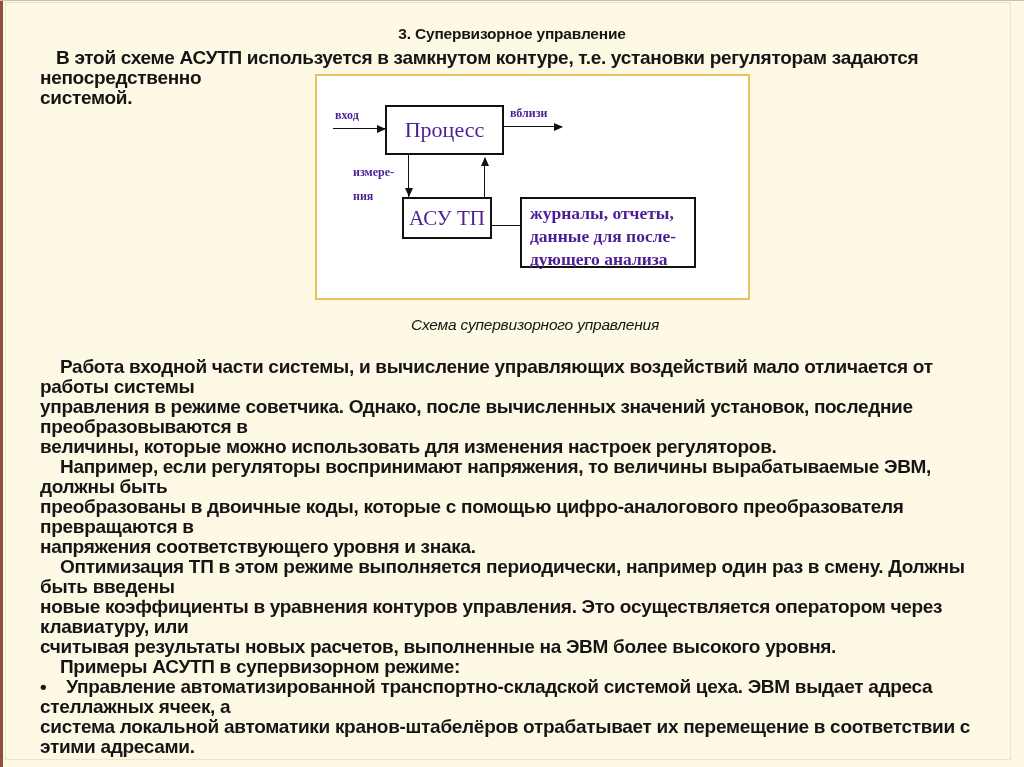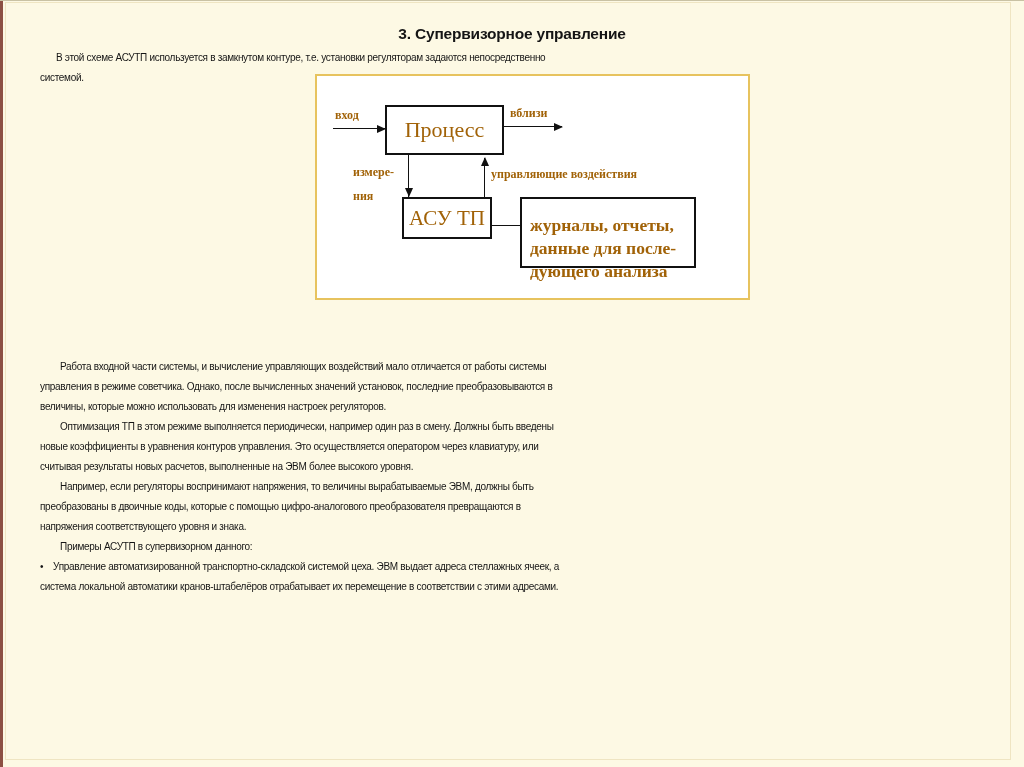--- a/index.html
+++ b/index.html
@@ -8,34 +8,34 @@
          font-family:"Liberation Sans",sans-serif;color:#151515;}
   
   .edge-left{position:absolute;left:0;top:0;width:3px;height:767px;background:#8d5043;}
   .edge-top{position:absolute;left:0;top:0;width:1024px;height:1px;background:#c9c2a4;}
   .inner-frame{position:absolute;left:5px;top:2px;right:13px;bottom:7px;
                border:1px solid #efe5c2;pointer-events:none;}
 
   .title{position:absolute;top:24px;left:0;width:1024px;text-align:center;
          font-size:15.5px;font-weight:bold;line-height:20px;letter-spacing:-0.2px;}
 
-  .para{white-space:pre-line;font-size:10px;line-height:20px;letter-spacing:-0.3px;}
+  .para{white-space:pre-line;font-size:19px;line-height:20px;letter-spacing:-0.3px;font-weight:bold;}
   .intro{position:absolute;top:48px;left:40px;width:950px;text-indent:16px;}
 
   
   .diagram{position:absolute;left:315px;top:74px;width:435px;height:226px;
            background:#ffffff;border:2px solid #e7c35e;box-sizing:border-box;
-           font-family:"Liberation Serif",serif;color:#a16207;}
+           font-family:"Liberation Serif",serif;color:#4c1d95;}
   .dbox{position:absolute;border:2px solid #111;box-sizing:border-box;background:#fff;
         display:flex;align-items:center;justify-content:center;}
   .process-box{left:68px;top:29px;width:119px;height:50px;font-size:22px;}
   .asutp-box{left:85px;top:121px;width:90px;height:42px;font-size:21px;}
   .journals-box{left:203px;top:121px;width:176px;height:71px;}
   .journals-text{white-space:pre-line;font-size:17.5px;font-weight:bold;
-                 line-height:23px;padding:15px 0 0 8px;}
+                 line-height:23px;padding:3px 0 0 8px;}
   .dlabel{position:absolute;font-size:12px;font-weight:bold;white-space:pre-line;line-height:24px;}
   .lbl-in{left:18px;top:27px;}
   .lbl-out{left:193px;top:25px;}
   .lbl-measure{left:22px;top:84px;margin-left:14px;}
   .lbl-control{left:174px;top:86px;white-space:nowrap;}
   .hline{position:absolute;height:0;border-top:1.5px solid #111;}
   .vline{position:absolute;width:0;border-left:1.5px solid #111;}
   .head-right{position:absolute;width:0;height:0;border-top:4px solid transparent;
               border-bottom:4px solid transparent;border-left:9px solid #111;}
   .head-down{position:absolute;width:0;height:0;border-left:4px solid transparent;
@@ -78,44 +78,44 @@
     <div class="hline" style="left:187px;top:50px;width:58px;"></div>
     <div class="head-right" style="left:237px;top:47px;"></div>
 
     <div class="vline" style="left:91px;top:79px;height:42px;"></div>
     <div class="head-down" style="left:88px;top:112px;"></div>
     <div class="dlabel lbl-measure">измере-
 ния</div>
 
     <div class="vline" style="left:167px;top:82px;height:39px;"></div>
     <div class="head-up" style="left:164px;top:81px;"></div>
-    <div class="dlabel lbl-control">управляющие воздействия</div>
 
     <div class="dbox asutp-box">
       <span>АСУ ТП</span>
     </div>
 
     <div class="hline" style="left:175px;top:149px;width:28px;"></div>
 
     <div class="dbox journals-box" style="align-items:flex-start;justify-content:flex-start;">
       <div class="journals-text">журналы, отчеты,
 данные для после-
 дующего анализа</div>
     </div>
   </div>
 
+  <div class="caption">Схема супервизорного управления</div>
 
   <div class="bodytext">
     <div class="para">Работа входной части системы, и вычисление управляющих воздействий мало отличается от работы системы
 управления в режиме советчика. Однако, после вычисленных значений установок, последние преобразовываются в
 величины, которые можно использовать для изменения настроек регуляторов.</div>
+    <div class="para">Например, если регуляторы воспринимают напряжения, то величины вырабатываемые ЭВМ, должны быть
+преобразованы в двоичные коды, которые с помощью цифро-аналогового преобразователя превращаются в
+напряжения соответствующего уровня и знака.</div>
     <div class="para">Оптимизация ТП в этом режиме выполняется периодически, например один раз в смену. Должны быть введены
 новые коэффициенты в уравнения контуров управления. Это осуществляется оператором через клавиатуру, или
 считывая результаты новых расчетов, выполненные на ЭВМ более высокого уровня.</div>
-    <div class="para">Например, если регуляторы воспринимают напряжения, то величины вырабатываемые ЭВМ, должны быть
-преобразованы в двоичные коды, которые с помощью цифро-аналогового преобразователя превращаются в
-напряжения соответствующего уровня и знака.</div>
-    <div class="para">Примеры АСУТП в супервизорном данного:</div>
+    <div class="para">Примеры АСУТП в супервизорном режиме:</div>
     <div class="para bullet">•&nbsp;&nbsp;&nbsp;&nbsp;Управление автоматизированной транспортно-складской системой цеха. ЭВМ выдает адреса стеллажных ячеек, а
 система локальной автоматики кранов-штабелёров отрабатывает их перемещение в соответствии с этими адресами.</div>
   </div>
 
 </div>
 
 </body></html>

